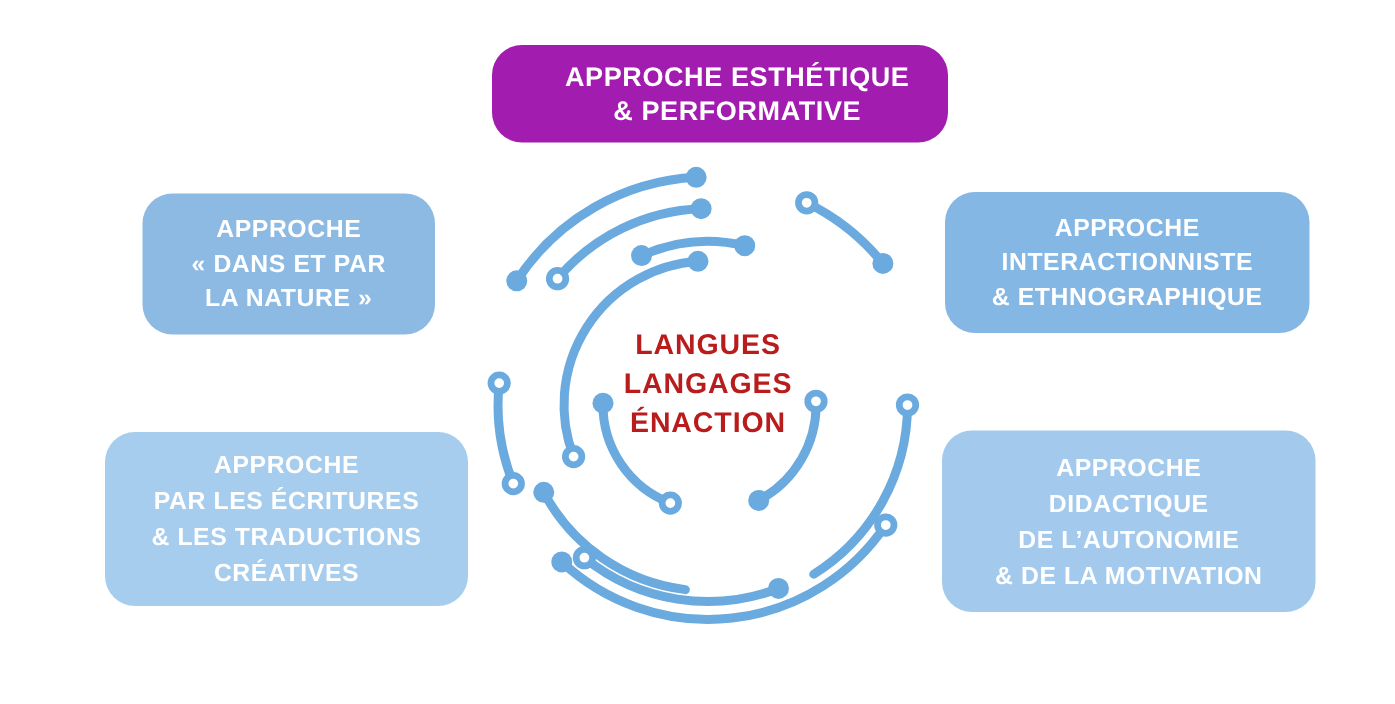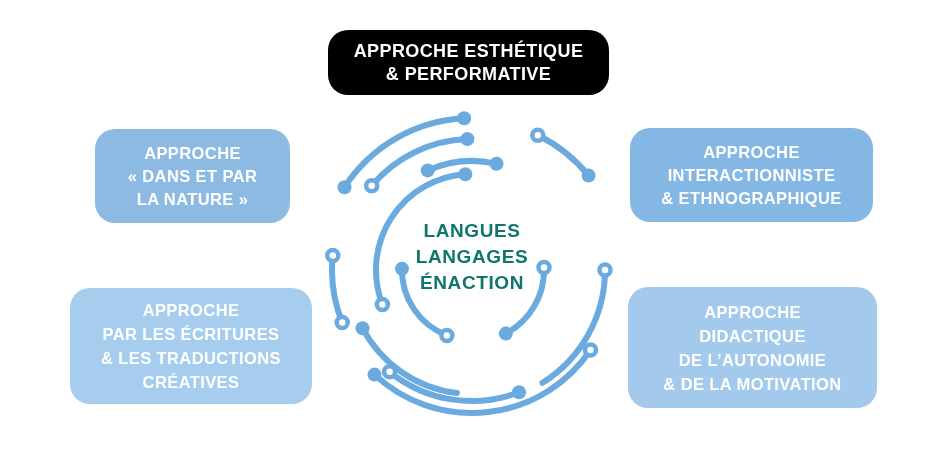--- a/index.html
+++ b/index.html
@@ -37,33 +37,33 @@
     stroke-width:6;
     stroke-linecap:round;
   }
   .circuit circle.dot  { fill:#6aaade; }
   .circuit circle.ring { fill:#ffffff; stroke:#6aaade; stroke-width:4.5; }
 
   .center-label {
     position:absolute; left:372px; top:218px; width:200px;
     text-align:center;
     font-weight:bold;
-    color:#0f766e;
+    color:#b91c1c;
     font-size:19px;
     line-height:26px;
     letter-spacing:0.6px;
     white-space:pre-line;
   }
 </style>
 </head>
 <body>
 
 <div class="stage">
 
-  <div class="node node-top" style="background-color: #000000;">APPROCHE ESTHÉTIQUE
+  <div class="node node-top" style="background-color: #a21caf; padding-left: 23px;">APPROCHE ESTHÉTIQUE
 &amp; PERFORMATIVE</div>
 
   <div class="node node-left" style="background-color: rgb(141, 186, 227);">APPROCHE
 « DANS ET PAR
 LA NATURE »</div>
 
   <div class="node node-right" style="background-color: rgb(133, 183, 229);">APPROCHE
 INTERACTIONNISTE
 &amp; ETHNOGRAPHIQUE</div>
 

